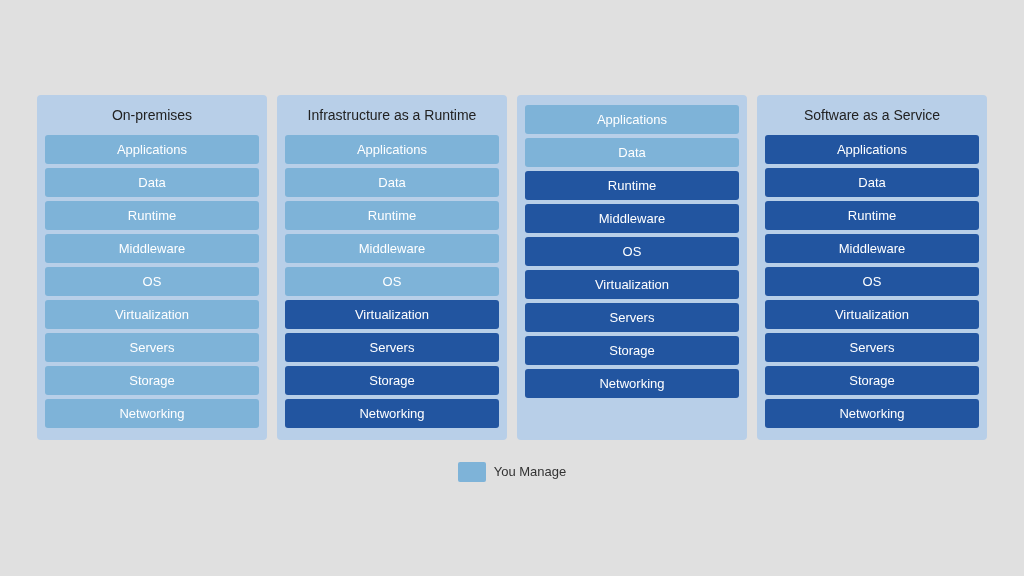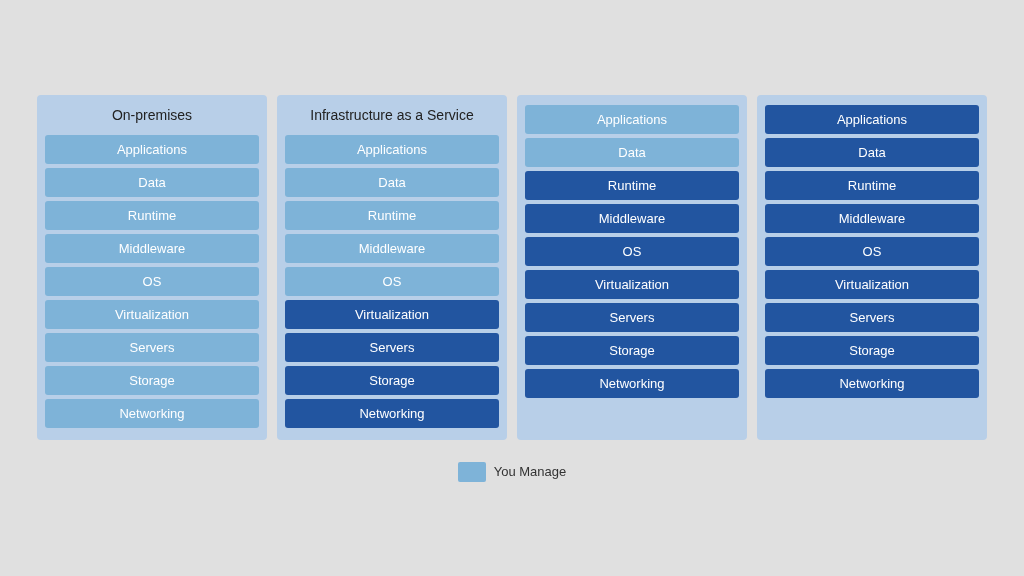--- a/index.html
+++ b/index.html
@@ -91,21 +91,21 @@
       <div class="item you">Data</div>
       <div class="item you">Runtime</div>
       <div class="item you">Middleware</div>
       <div class="item you">OS</div>
       <div class="item you">Virtualization</div>
       <div class="item you">Servers</div>
       <div class="item you">Storage</div>
       <div class="item you">Networking</div>
     </div>
     <div class="column">
-      <div class="column-title">Infrastructure as a Service</div>
+      <div class="column-title">Infrastructure as a Runtime</div>
       <div class="item you">Applications</div>
       <div class="item you">Data</div>
       <div class="item you">Runtime</div>
       <div class="item you">Middleware</div>
       <div class="item you">OS</div>
       <div class="item provider">Virtualization</div>
       <div class="item provider">Servers</div>
       <div class="item provider">Storage</div>
       <div class="item provider">Networking</div>
     </div>
@@ -114,20 +114,21 @@
       <div class="item you">Data</div>
       <div class="item provider">Runtime</div>
       <div class="item provider">Middleware</div>
       <div class="item provider">OS</div>
       <div class="item provider">Virtualization</div>
       <div class="item provider">Servers</div>
       <div class="item provider">Storage</div>
       <div class="item provider">Networking</div>
     </div>
     <div class="column">
+      <div class="column-title">Software as a Service</div>
       <div class="item provider">Applications</div>
       <div class="item provider">Data</div>
       <div class="item provider">Runtime</div>
       <div class="item provider">Middleware</div>
       <div class="item provider">OS</div>
       <div class="item provider">Virtualization</div>
       <div class="item provider">Servers</div>
       <div class="item provider">Storage</div>
       <div class="item provider">Networking</div>
     </div>

